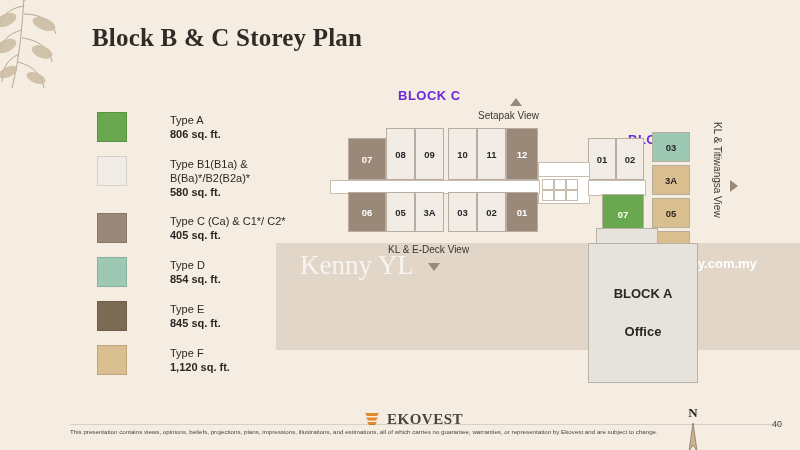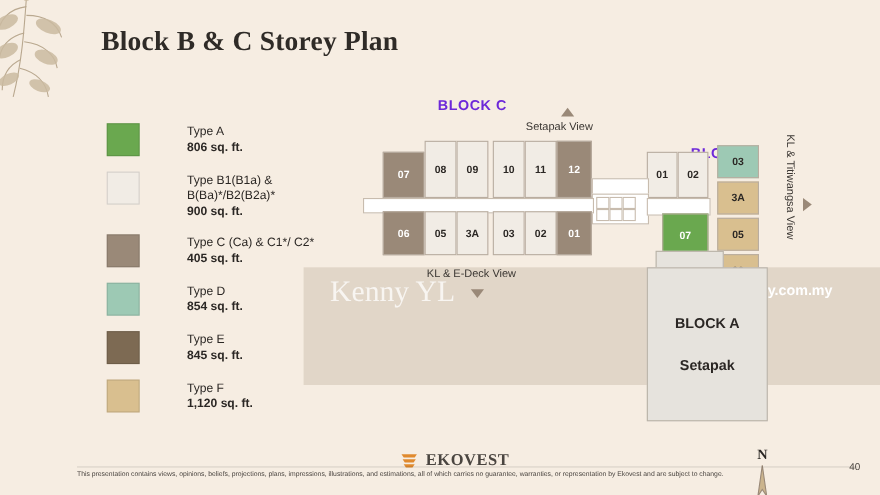--- a/index.html
+++ b/index.html
@@ -123,21 +123,21 @@
     <div class="swatch" style="background:#6aa84f"></div>
     <div class="legend-text">
       <div><span>Type A</span></div>
       <div><b>806 sq. ft.</b></div>
     </div>
   </div>
   <div class="legend-row">
     <div class="swatch" style="background:#f1ece5"></div>
     <div class="legend-text">
       <div><span>Type B1(B1a) &amp; B(Ba)*/B2(B2a)*</span></div>
-      <div><b>900 sq. ft.</b></div>
+      <div><b>580 sq. ft.</b></div>
     </div>
   </div>
   <div class="legend-row">
     <div class="swatch" style="background:#9a8978"></div>
     <div class="legend-text">
       <div><span>Type C (Ca) &amp; C1*/ C2*</span></div>
       <div><b>405 sq. ft.</b></div>
     </div>
   </div>
   <div class="legend-row">
@@ -228,21 +228,21 @@
   <svg width="13" height="16" viewBox="0 0 13 16">
     <path d="M6.5 0C3 0 .8 2.4.8 5.3c0 3.9 5 10.2 5.2 10.5.2.3.6.3.8 0 .2-.3 5.4-6.6 5.4-10.5C12.2 2.4 10 0 6.5 0z" fill="#fff"></path>
     <circle cx="6.5" cy="5.3" r="2" fill="#a8876a"></circle>
   </svg>
   <span>iProperty.com.my</span>
 </div>
 
 <div class="block-a-top"></div>
 <div class="block-a">
   <div>BLOCK A</div>
-  <div>Setapak</div>
+  <div>Office</div>
 </div>
 
 <div class="brand">
   <svg width="18" height="18" viewBox="0 0 18 18">
     <path d="M2 3h14l-2 3H4z" fill="#e08a2e"></path>
     <path d="M3 7.5h12l-2 3H5z" fill="#e08a2e"></path>
     <path d="M4 12h10l-2 3H6z" fill="#e08a2e"></path>
   </svg>
   <span>EKOVEST</span>
 </div>

